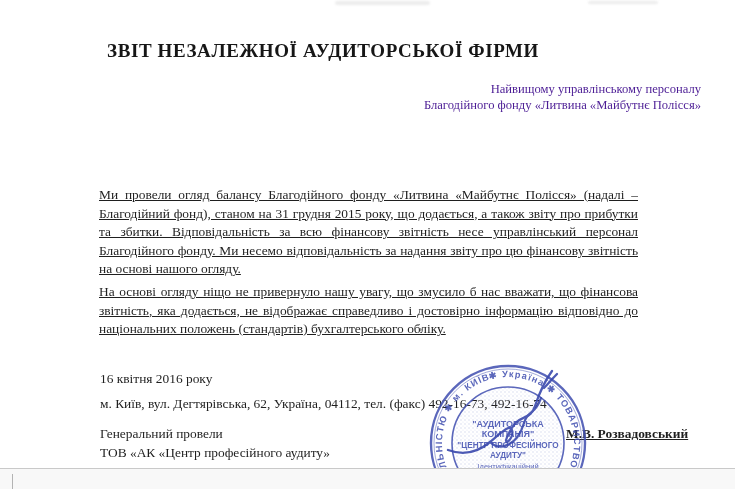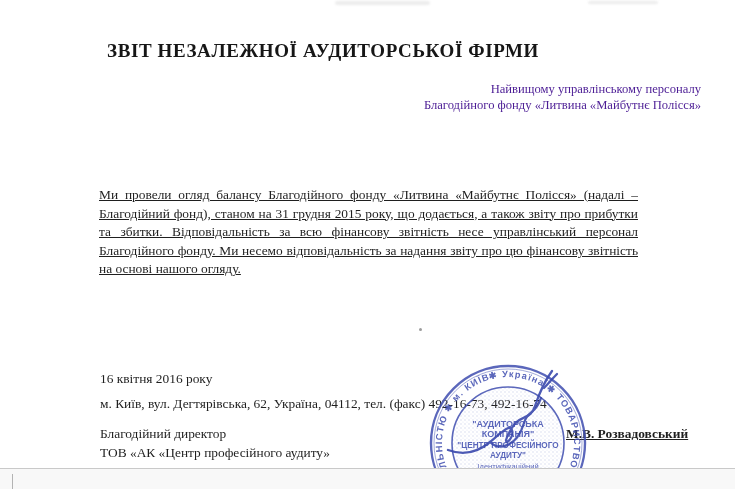--- a/index.html
+++ b/index.html
@@ -55,30 +55,31 @@
   <div class="doc-title">ЗВІТ НЕЗАЛЕЖНОЇ АУДИТОРСЬКОЇ ФІРМИ</div>
 
   <div class="addressee">
     <div>Найвищому управлінському персоналу</div>
     <div>Благодійного фонду «Литвина «Майбутнє Полісся»</div>
   </div>
 
 
   <div class="body-text">
     <p>Ми провели огляд балансу Благодійного фонду «Литвина «Майбутнє Полісся» (надалі – Благодійний фонд), станом на 31 грудня 2015 року, що додається, а також звіту про прибутки та збитки. Відповідальність за всю фінансову звітність несе управлінський персонал Благодійного фонду. Ми несемо відповідальність за надання звіту про цю фінансову звітність на основі нашого огляду.</p>
+    <p>На основі огляду ніщо не привернуло нашу увагу, що змусило б нас вважати, що фінансова звітність, яка додається, не відображає справедливо і достовірно інформацію відповідно до національних положень (стандартів) бухгалтерського обліку.</p>
   </div>
 
   <div class="speck"></div>
 
   <div class="date-line">16 квітня 2016 року</div>
 
   <div class="address-line">м. Київ, вул. Дегтярівська, 62, Україна, 04112, тел. (факс)  492-16-73, 492-16-74</div>
 
   <div class="signatory">
-    <div>Благодійний директор</div>
+    <div>Генеральний провели</div>
     <div>ТОВ «АК «Центр професійного аудиту»</div>
   </div>
 
   <div class="sign-name">М.В. Розвадовський</div>
 
   <svg class="stamp" viewBox="0 0 160 160">
     <defs>
       <pattern id="dots" width="4" height="4" patternUnits="userSpaceOnUse">
         <circle cx="1" cy="1" r="0.7" fill="#8a95d2" opacity="0.45"></circle>
         <circle cx="3" cy="3" r="0.6" fill="#a7b0dd" opacity="0.4"></circle>

